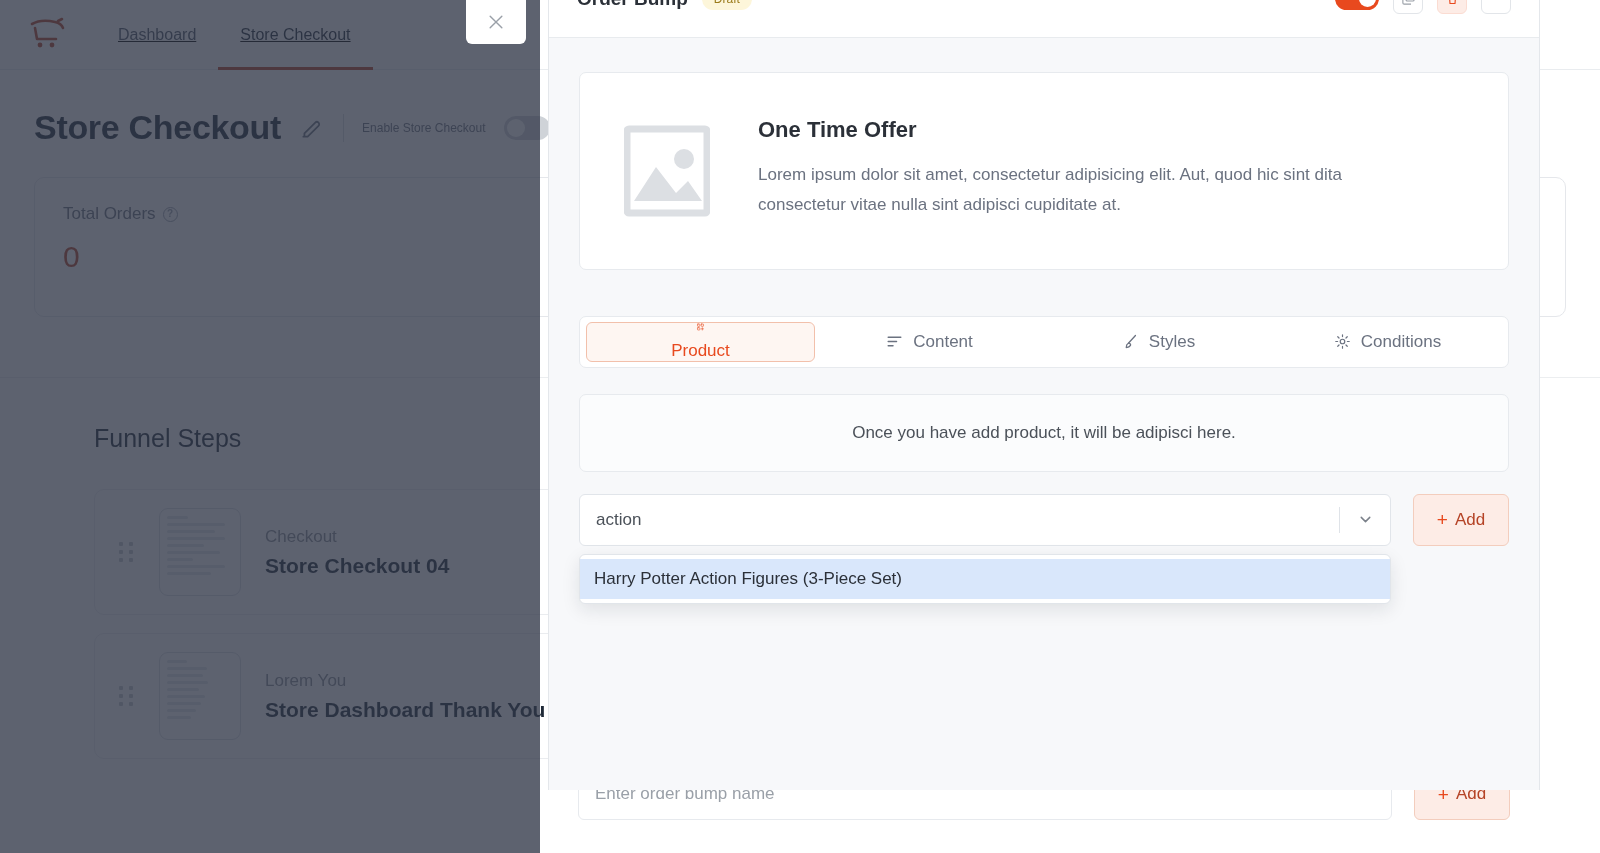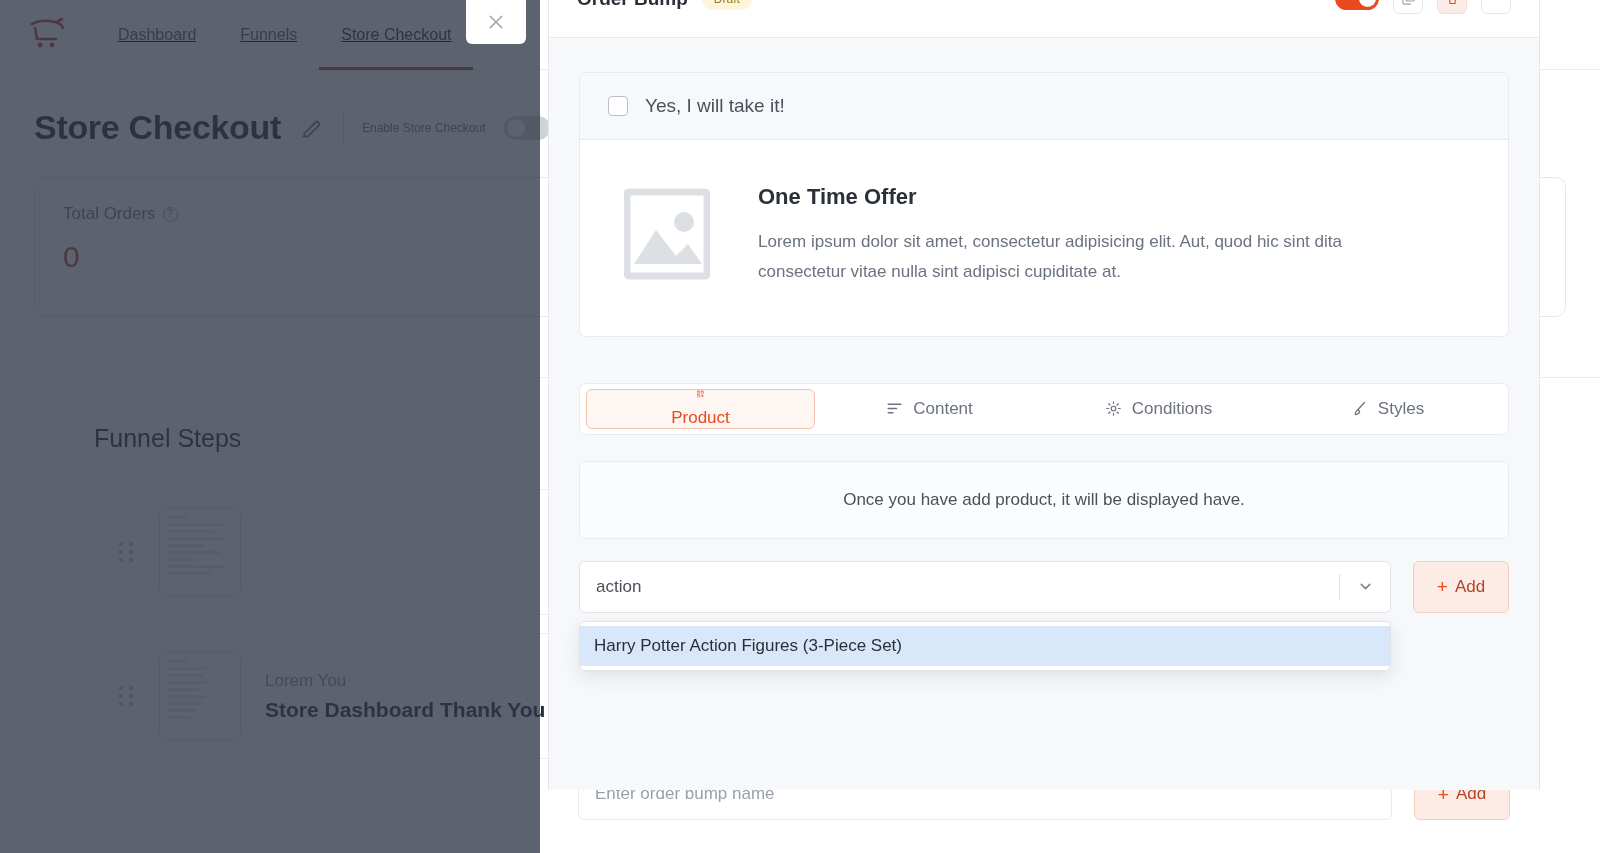--- a/index.html
+++ b/index.html
@@ -195,21 +195,21 @@
     display: flex; align-items: center; gap: 17px;
   }
   .pv-checkbox {
     width: 20px; height: 20px; border-radius: 4px;
     border: 1.6px solid #b9bfc7; background: #fff; flex: 0 0 auto;
     cursor: pointer;
   }
   .pv-check-label { font-size: 19px; color: #4b5159; }
   .preview-body {
     padding: 44px 34px 48px 44px;
-    display: flex; gap: 48px; align-items: flex-start;
+    display: flex; gap: 48px; align-items: flex-end;
   }
   .img-ph { width: 86px; height: 100px; flex: 0 0 auto; }
   .offer-title { font-size: 22px; font-weight: 700; color: #2b3038; margin-bottom: 17px; }
   .offer-desc { font-size: 17px; line-height: 1.78; color: #6b7280; max-width: 640px; }
 
   
   .tabbar {
     margin-top: 46px;
     background: #fff;
     border: 1px solid #e7eaee;
@@ -330,23 +330,20 @@
         <path d="M4 9 C11 5 19 5 27 7 C31 8 34 10 35 13"></path>
         <path d="M7 13 L9 24 L28 24"></path>
         <circle cx="12" cy="30" r="2.4" fill="#b54326" stroke="none"></circle>
         <circle cx="24" cy="30" r="2.4" fill="#b54326" stroke="none"></circle>
         <path d="M30 6 L34 4"></path>
       </svg>
     </span>
     <div class="nav">
       <div class="nav-item">
         <span>Dashboard</span>
-      </div>
-      <div class="nav-item">
-        <span>Funnels</span>
       </div>
       <div class="nav-item active">
         <span>Store Checkout</span>
       </div>
     </div>
   </div>
 
   <div class="page-body">
     <div class="page-title-row">
       <div class="page-title">Store Checkout</div>
@@ -405,20 +402,24 @@
             <span style="width:88%"></span>
             <span style="width:72%"></span>
           <span style="width:88%"></span>
             <span style="width:56%"></span>
             <span style="width:80%"></span>
           <span style="width:40%"></span>
             <span style="width:88%"></span>
             <span style="width:66%"></span>
         </span>
       </span>
+      <span class="step-meta">
+        <span class="step-kind">Checkout</span>
+        <span class="step-name">Store Checkout 04</span>
+      </span>
     </div>
 
     <div class="step-card">
       <span class="drag-handle">
         <i></i>
           <i></i>
           <i></i>
           <i></i>
           <i></i>
           <i></i>
@@ -474,24 +475,20 @@
         <svg viewBox="0 0 24 24" fill="none" stroke="currentColor" stroke-width="1.8" stroke-linecap="round">
           <path d="M5 12h14"></path>
         </svg>
       </span>
     </span>
   </div>
 
   <div class="modal-scroll">
 
     <div class="preview-card">
-      <div class="preview-head">
-        <span class="pv-checkbox"></span>
-        <span class="pv-check-label">Yes, I will take it!</span>
-      </div>
       <div class="preview-body">
         <span class="img-ph">
           <svg viewBox="0 0 86 100" fill="none">
             <rect x="3" y="8" width="80" height="84" rx="2" stroke="#dcdfe3" stroke-width="7"></rect>
             <circle cx="60" cy="38" r="10" fill="#dcdfe3"></circle>
             <path d="M10 80 L32 46 L52 72 L64 60 L78 80 Z" fill="#dcdfe3"></path>
           </svg>
         </span>
         <span>
           <div class="offer-title">One Time Offer</div>
@@ -510,36 +507,36 @@
         </svg>
         <span>Product</span>
       </div>
       <div class="tab">
         <svg viewBox="0 0 24 24" fill="none" stroke="currentColor" stroke-width="1.8" stroke-linecap="round">
           <path d="M3 6h18M3 12h12M3 18h7"></path>
         </svg>
         <span>Content</span>
       </div>
       <div class="tab">
+        <svg viewBox="0 0 24 24" fill="none" stroke="currentColor" stroke-width="1.8" stroke-linecap="round" stroke-linejoin="round">
+          <path d="M19 3.5 L9 14.5"></path>
+          <path d="M9 14.5 c-2 1-3 3-3 6 3 0 5-1 6-3 .8-1.6-1.4-3.8-3-3z"></path>
+        </svg>
+        <span>Styles</span>
+      </div>
+      <div class="tab">
         <svg viewBox="0 0 24 24" fill="none" stroke="currentColor" stroke-width="1.7" stroke-linecap="round" stroke-linejoin="round">
           <circle cx="12" cy="12" r="3.2"></circle>
           <path d="M12 2.5v2.6M12 18.9v2.6M21.5 12h-2.6M5.1 12H2.5M18.7 5.3l-1.8 1.8M7.1 16.9l-1.8 1.8M18.7 18.7l-1.8-1.8M7.1 7.1 5.3 5.3"></path>
         </svg>
         <span>Conditions</span>
       </div>
-      <div class="tab">
-        <svg viewBox="0 0 24 24" fill="none" stroke="currentColor" stroke-width="1.8" stroke-linecap="round" stroke-linejoin="round">
-          <path d="M19 3.5 L9 14.5"></path>
-          <path d="M9 14.5 c-2 1-3 3-3 6 3 0 5-1 6-3 .8-1.6-1.4-3.8-3-3z"></path>
-        </svg>
-        <span>Styles</span>
-      </div>
-    </div>
-
-    <div class="empty-box">Once you have add product, it will be displayed have.</div>
+    </div>
+
+    <div class="empty-box">Once you have add product, it will be adipisci here.</div>
 
     <div class="select-row">
       <div class="combo">
         <span class="combo-value">action</span>
         <span class="combo-sep"></span>
         <span class="combo-caret">
           <svg viewBox="0 0 24 24" fill="none" stroke="currentColor" stroke-width="2.1" stroke-linecap="round" stroke-linejoin="round">
             <path d="M6 9l6 6 6-6"></path>
           </svg>
         </span>

